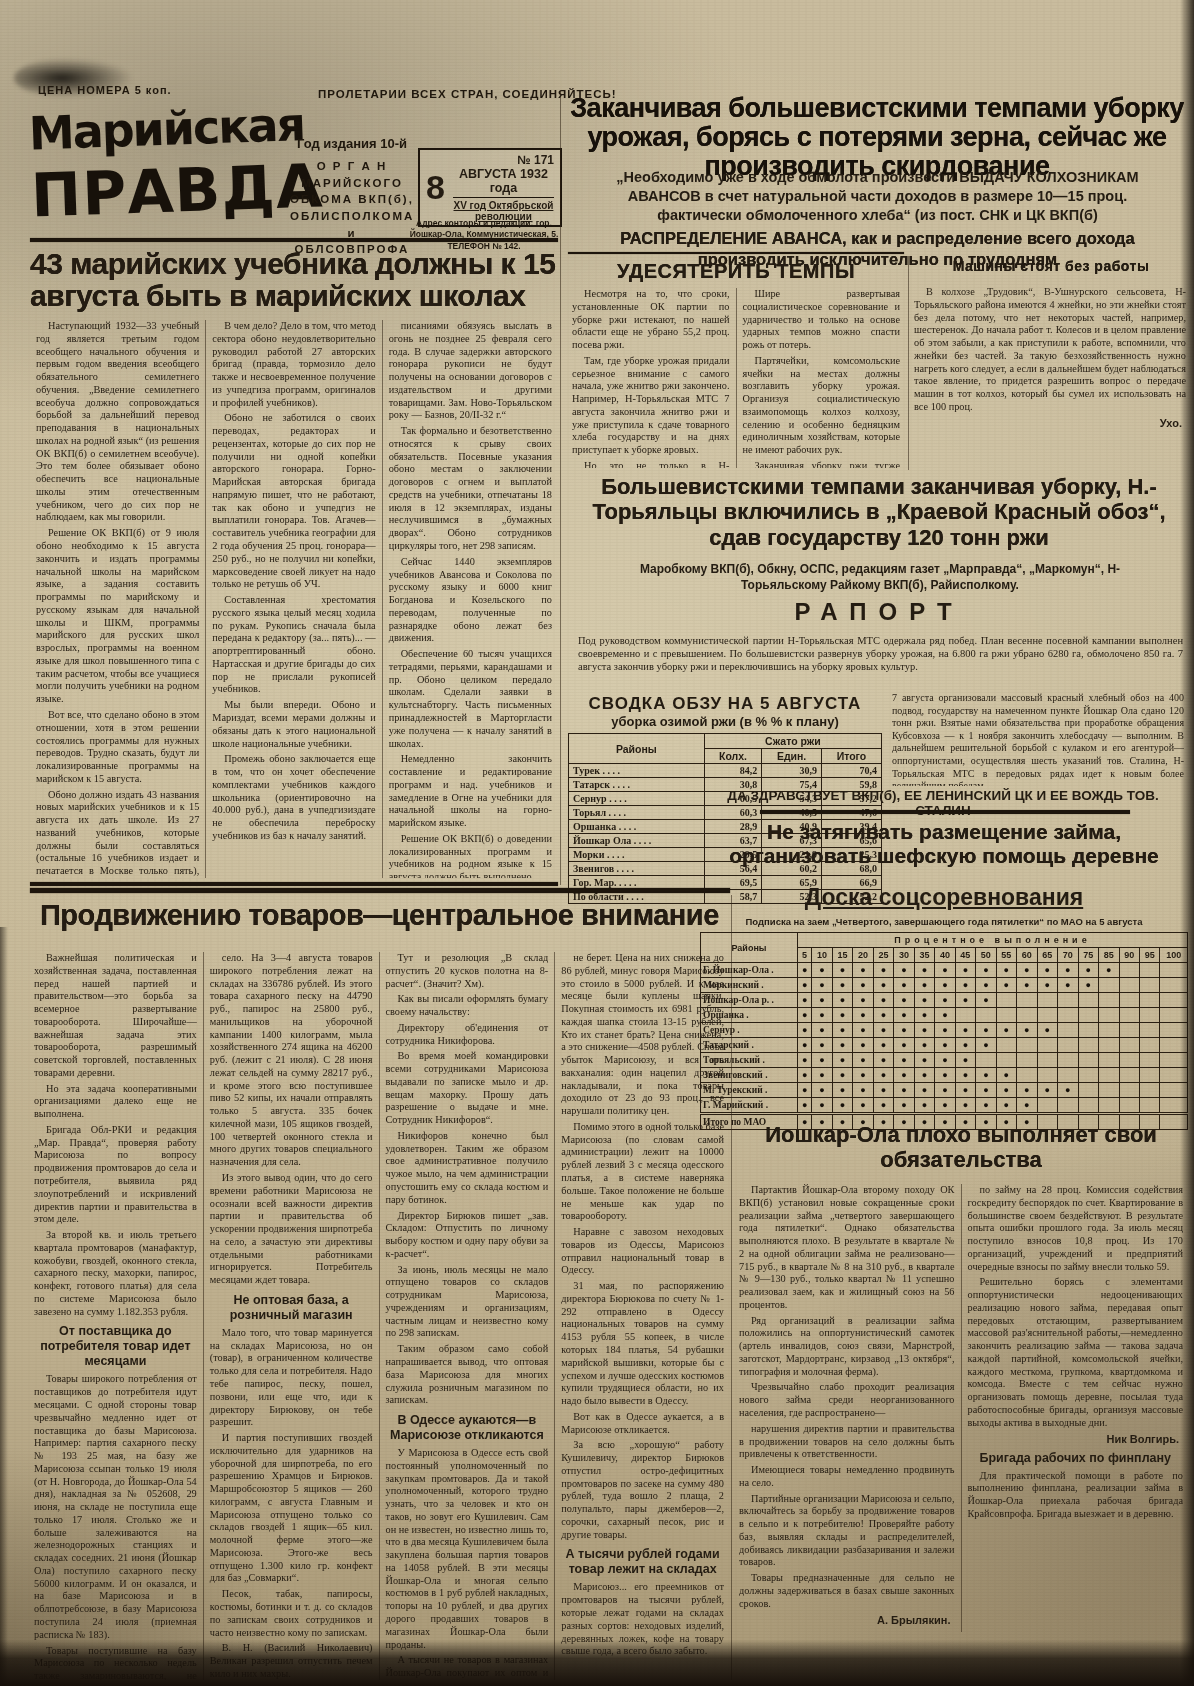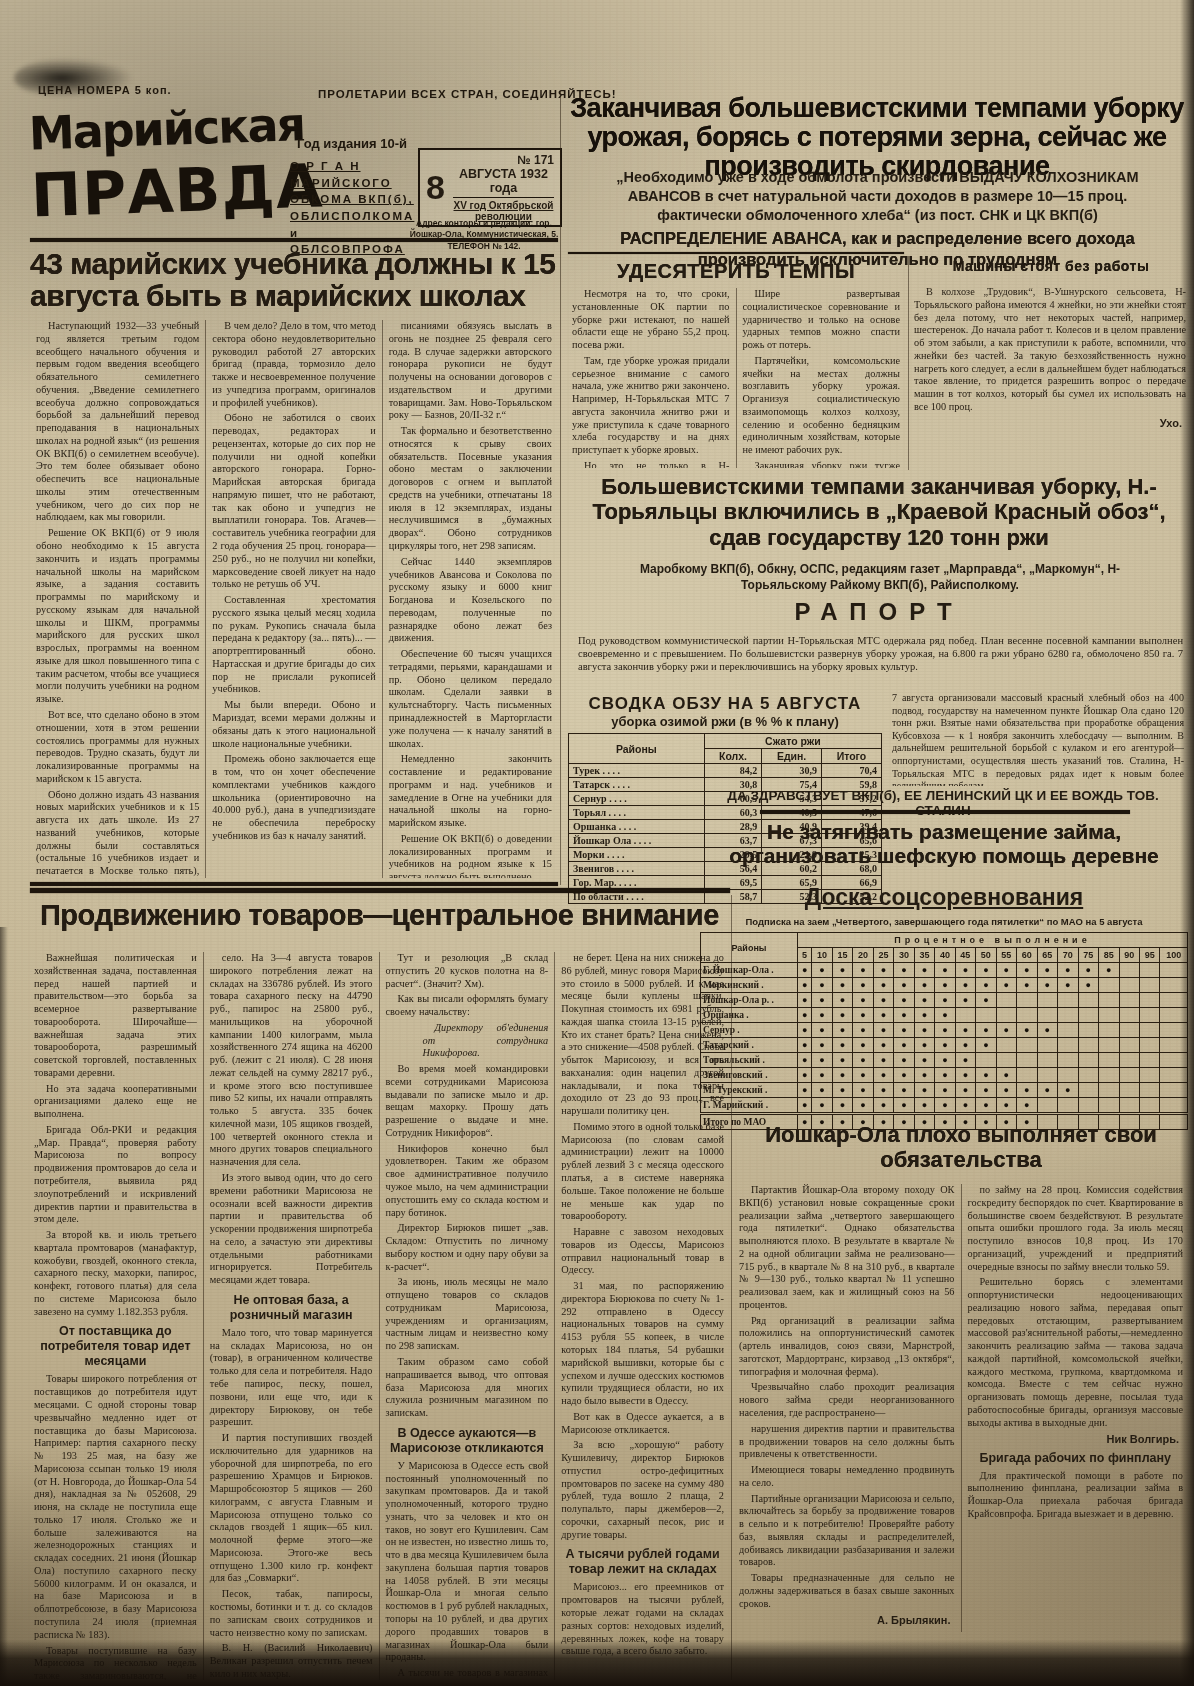--- a/index.html
+++ b/index.html
@@ -30,21 +30,21 @@
   .rule{position:absolute;background:#1d150c;box-shadow:0 0 1px rgba(20,12,5,.8);}
   .vrule{position:absolute;width:1px;background:rgba(45,32,18,.55);}
 
   
   .price{font:bold 11px "Liberation Sans",sans-serif;letter-spacing:1px;}
   .slogan{font:bold 11.5px "Liberation Sans",sans-serif;letter-spacing:1px;}
   .masthead{transform:rotate(-2deg);line-height:.92;}
   .mh1{font:900 46px "DejaVu Sans",sans-serif;letter-spacing:-2px;color:#17110a;}
   .mh2{font:900 60px "DejaVu Sans",sans-serif;letter-spacing:1px;color:#17110a;}
   .edyear{font:bold 13px "Liberation Sans",sans-serif;text-align:center;}
-  .organ{font:bold 11.5px "Liberation Sans",sans-serif;text-align:left;letter-spacing:2px;line-height:1.45;text-decoration:underline;}
+  .organ{font:bold 11.5px "Liberation Sans",sans-serif;text-align:center;letter-spacing:2px;line-height:1.45;}
   .datebox{border:2.5px solid #1d150c;display:flex;align-items:stretch;padding:3px 6px;gap:8px;background:rgba(255,250,230,.15);}
   .dday{font:900 34px "Liberation Sans",sans-serif;align-self:center;}
   .dright{flex:1;text-align:center;font-family:"Liberation Sans",sans-serif;}
   .dno{font-weight:bold;font-size:12px;text-align:right;}
   .dmon{font-weight:bold;font-size:12.5px;border-bottom:1px solid #1d150c;padding-bottom:2px;}
   .drev{font-weight:bold;font-size:10px;padding-top:2px;text-decoration:underline;}
   .addr{font:bold 8.5px "Liberation Sans",sans-serif;text-align:center;line-height:1.35;}
 
   
   .lead-h{font:800 27px "Liberation Sans",sans-serif;letter-spacing:-.5px;line-height:1.08;text-align:center;color:#17110a;text-shadow:0 0 .5px #17110a;}
@@ -56,21 +56,21 @@
   .h-rap{font:800 24px "Liberation Sans",sans-serif;letter-spacing:12px;text-align:center;}
   .h-board{font:800 23px "Liberation Sans",sans-serif;text-align:center;text-decoration:underline;}
   .ded{font:bold 12px "Liberation Sans",sans-serif;text-align:center;line-height:1.3;}
   .slava{font:800 13.5px "Liberation Sans",sans-serif;text-align:center;}
 
   
   .cols{display:flex;overflow:hidden;}
   .col{flex:1;overflow:hidden;padding:0 6px;}
   .col + .col{border-left:1px solid rgba(45,32,18,.55);}
   .bp{font-size:10.3px;line-height:1.24;text-align:justify;margin:0 0 3px 0;text-indent:12px;}
-  .bi{font-style:italic;margin-left:37px;}
+  .bi{}
   .bh{font:bold 12.5px "Liberation Sans",sans-serif;text-align:center;line-height:1.2;margin:6px 0 4px 0;}
   .bsig{font:bold 11px "Liberation Sans",sans-serif;text-align:right;margin:3px 4px 6px 0;}
   .body-wide{font-size:10.5px;line-height:1.26;text-align:justify;}
 
   
   table{border-collapse:collapse;}
   .svodka-t{font:10px "Liberation Serif",serif;width:100%;}
   .svodka-t th,.svodka-t td{border:1px solid #2a1f12;padding:1px 4px;}
   .svodka-t th{font:bold 10.5px "Liberation Sans",sans-serif;}
   .svodka-t td.num{text-align:right;font-weight:bold;}

